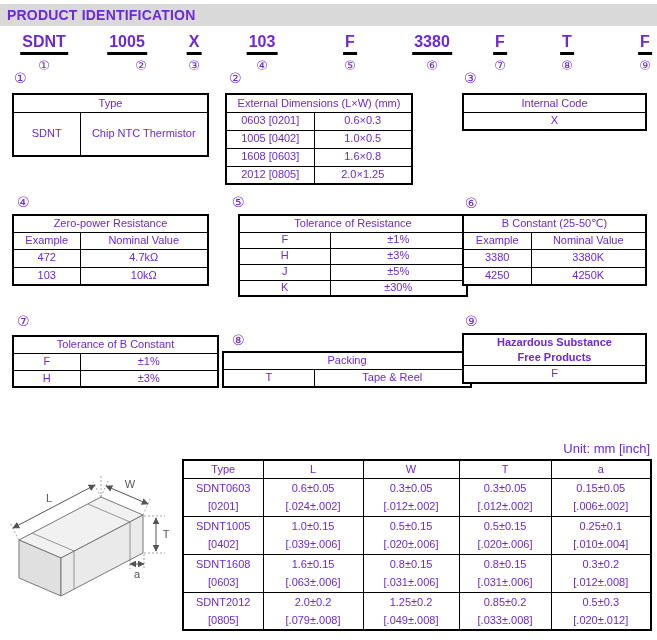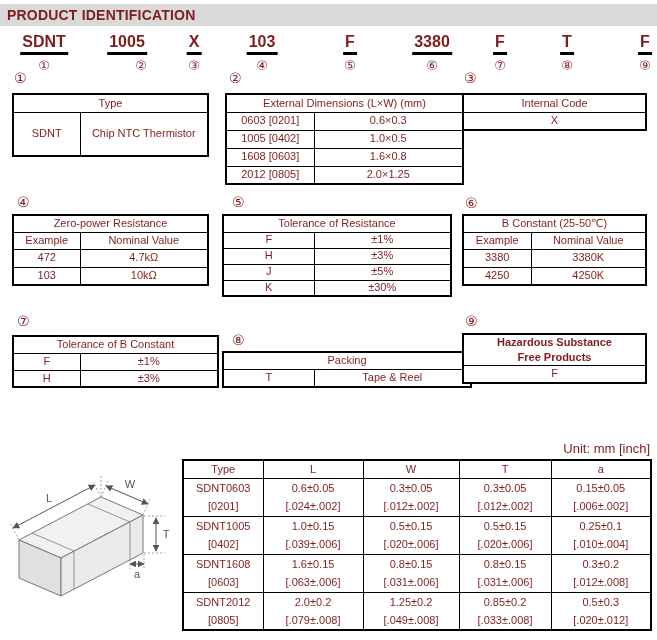--- a/index.html
+++ b/index.html
@@ -1,19 +1,19 @@
 <!DOCTYPE html>
 <html><head>
 <meta charset="utf-8">
 <style>
   * { box-sizing: border-box; margin: 0; padding: 0; }
   html,body { background:#fff; }
   .page {
     position: relative; width: 657px; height: 640px; overflow: hidden;
-    background: #fff; color: #7f1d1d;
+    background: #fff; color: #6d28d9;
     font-family: "Liberation Sans", "DejaVu Sans", sans-serif;
   }
   .bar {
     position: absolute; left: 0; width: 657px; height: 22px;
     background: #d9d9d9; font-weight: bold; font-size: 14px;
     line-height: 22px; padding-left: 7px; letter-spacing: .2px;
   }
   .seg { position: absolute; top: 33px; transform: translateX(-50%); text-align: center; }
   .seg-code {
     display: inline-block; font-weight: bold; font-size: 16px; line-height: 18px;
@@ -75,21 +75,21 @@
       <tr>
           <td colspan="2" class="h18">Type</td>
         </tr>
       <tr>
         <td class="h44">SDNT</td>
         <td class="h44">Chip NTC Thermistor</td>
       </tr>
     </tbody>
   </table>
 
-  <table class="tbl" style="left:225px;top:93px;width:239px;">
+  <table class="tbl" style="left:225px;top:93px;width:188px;">
     <colgroup>
         <col style="width:88px;">
         <col>
       </colgroup>
     <tbody>
       <tr>
           <td colspan="2" class="h18">External Dimensions (L×W) (mm)</td>
         </tr>
       <tr>
           <td class="h18">0603 [0201]</td>
@@ -138,21 +138,21 @@
           <td class="h18">472</td>
           <td class="h18">4.7kΩ</td>
         </tr>
       <tr>
           <td class="h18">103</td>
           <td class="h18">10kΩ</td>
         </tr>
     </tbody>
   </table>
 
-  <table class="tbl" style="left:222px;top:214px;width:230px;">
+  <table class="tbl" style="left:238px;top:214px;width:230px;">
     <colgroup>
         <col style="width:91px;">
         <col>
       </colgroup>
     <tbody>
       <tr>
           <td colspan="2" class="h17">Tolerance of Resistance</td>
         </tr>
       <tr>
           <td class="h16">F</td>

